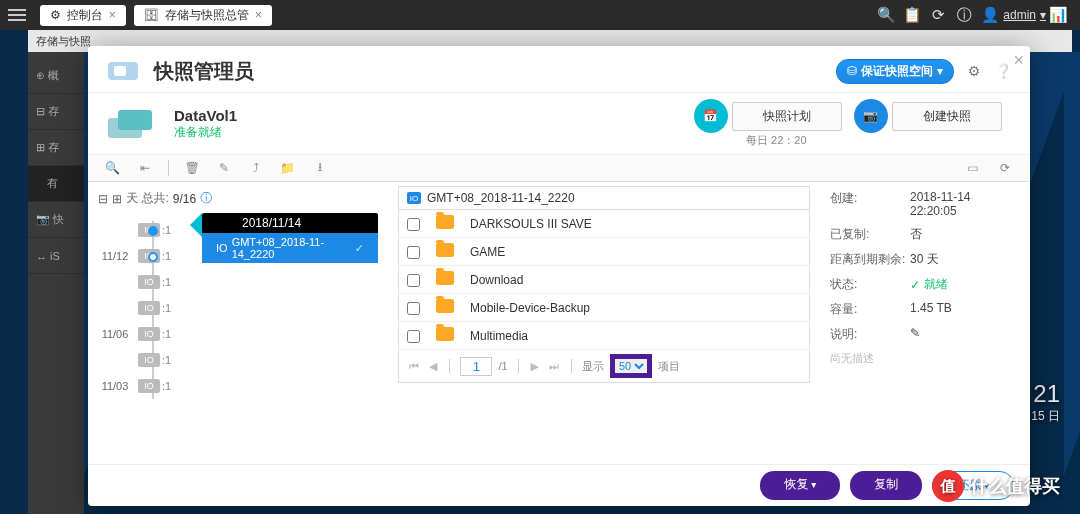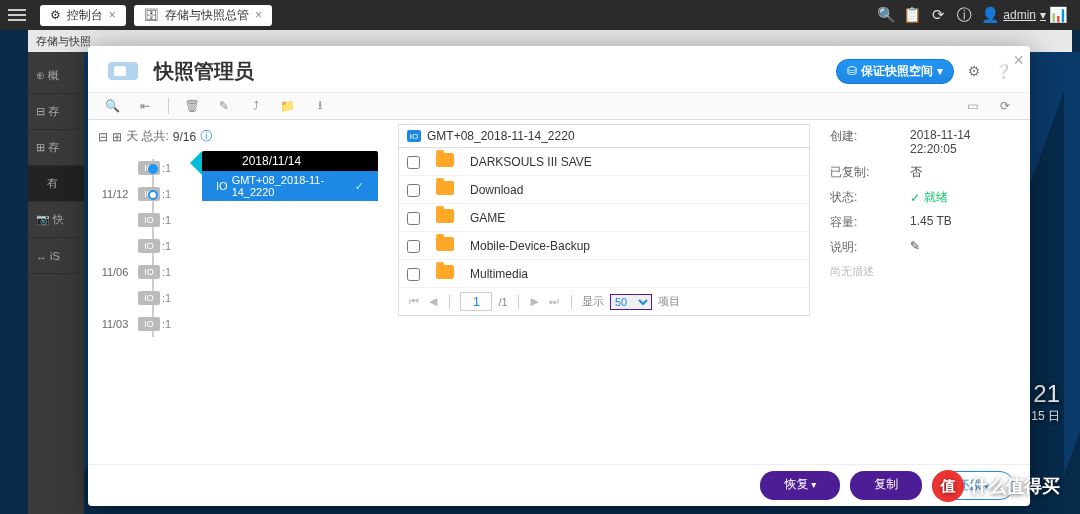--- a/index.html
+++ b/index.html
@@ -67,21 +67,21 @@
 .filearea .breadcrumb { border: 1px solid #ddd; padding: 4px 8px; display: flex; align-items: center; gap: 6px; background: #fff; font-size: 12px;}
 .filearea .breadcrumb .bcicon { width: 14px; height: 12px; background: #1e88e5; border-radius: 2px; font-size: 8px; color: #fff; display: flex; align-items: center; justify-content: center;}
 .filearea table { width: 100%; border-collapse: collapse; border: 1px solid #ddd; margin-top: -1px; }
 .filearea td { padding: 5px 8px; border-bottom: 1px solid #f0f0f0; font-size: 12px; }
 .filearea td.chk { width: 28px; }
 .filearea td.ic { width: 30px; }
 .filearea .folder { width: 18px; height: 14px; background: #ffa726; border-radius: 2px; display: inline-block; position: relative;}
 .filearea .folder::before { content: ""; position: absolute; top: -3px; left: 0; width: 8px; height: 3px; background: #ffa726; border-radius: 2px 2px 0 0;}
 .filearea .pager { border: 1px solid #ddd; border-top: none; padding: 4px 8px; display: flex; align-items: center; gap: 6px; color: #888; font-size: 11px;}
 .filearea .pager input { width: 32px; text-align: center; border: 1px solid #ccc; padding: 1px; color: #1e88e5;}
-.filearea .pager select { width: 42px; border: 1px solid #4c1d95; font-size: 11px; color: #1e88e5;}
+.filearea .pager select { width: 42px; border: 5px solid #4c1d95; font-size: 11px; color: #1e88e5;}
 .filearea .pager .pbtn { color: #bbb; cursor: pointer; padding: 0 2px; }
 .filearea .pager .vdiv { width: 1px; background: #ccc; height: 14px; margin: 0 4px;}
 
 .detail { width: 210px; padding: 4px 10px; font-size: 12px; color: #444; }
 .detail .drow { display: flex; padding: 4px 0; }
 .detail .drow .dk { width: 80px; color: #666; }
 .detail .drow .dv { flex: 1; }
 .detail .drow .green { color: #10c469; display: flex; align-items: center; gap: 4px;}
 .detail .desc { color: #bbb; font-size: 11px; padding-top: 4px;}
 
@@ -157,20 +157,40 @@
     <span class="title">快照管理员</span>
     <div class="pill">
       <span>⛁</span>
       <b>保证快照空间</b>
       <span>▾</span>
     </div>
     <div class="hicon">⚙</div>
     <div class="hicon">❔</div>
   </div>
 
+  <div class="volrow">
+    <svg class="volicon" viewBox="0 0 56 40">
+        <rect x="4" y="14" width="34" height="20" rx="3" fill="#9ad0d3"></rect>
+        <rect x="14" y="6" width="34" height="20" rx="3" fill="#5bc0c4"></rect>
+      </svg>
+    <div>
+      <div class="volname">DataVol1</div>
+      <div class="volstatus">准备就绪</div>
+    </div>
+    <div class="spacer"></div>
+    <div>
+      <div style="display:flex;align-items:center">
+        <div class="rbtn">📅</div>
+        <div class="sqbtn">快照计划</div>
+        <div class="rbtn alt">📷</div>
+        <div class="sqbtn">创建快照</div>
+      </div>
+      <div class="belowtxt" style="padding-left:52px">每日 22：20</div>
+    </div>
+  </div>
 
   <div class="toolbar">
     <div class="tool">🔍</div>
     <div class="tool">⇤</div>
     <div class="vdiv"></div>
     <div class="tool">🗑</div>
     <div class="tool">✎</div>
     <div class="tool">⤴</div>
     <div class="tool">📁</div>
     <div class="tool">⭳</div>
@@ -249,26 +269,26 @@
       <table>
           <tbody id="file-rows">
             <tr>
               <td class="chk"><input type="checkbox" style=""></td>
               <td class="ic"><span class="folder"></span></td>
               <td>DARKSOULS III SAVE</td>
             </tr>
             <tr>
               <td class="chk"><input type="checkbox" style=""></td>
               <td class="ic"><span class="folder"></span></td>
+              <td>GAME</td>
+            </tr>
+            <tr>
+              <td class="chk"><input type="checkbox" style=""></td>
+              <td class="ic"><span class="folder"></span></td>
               <td>Download</td>
-            </tr>
-            <tr>
-              <td class="chk"><input type="checkbox" style=""></td>
-              <td class="ic"><span class="folder"></span></td>
-              <td>GAME</td>
             </tr>
             <tr>
               <td class="chk"><input type="checkbox" style=""></td>
               <td class="ic"><span class="folder"></span></td>
               <td>Mobile-Device-Backup</td>
             </tr>
             <tr>
               <td class="chk"><input type="checkbox" style=""></td>
               <td class="ic"><span class="folder"></span></td>
               <td>Multimedia</td>
@@ -294,20 +314,24 @@
     <div class="detail">
       <div class="drow">
           <span class="dk">创建:</span>
           <span class="dv">2018-11-14 22:20:05</span>
         </div>
       <div class="drow">
           <span class="dk">已复制:</span>
           <span class="dv">否</span>
         </div>
       <div class="drow">
+          <span class="dk">距离到期剩余:</span>
+          <span class="dv">30 天</span>
+        </div>
+      <div class="drow">
           <span class="dk">状态:</span>
           <span class="dv green">
             <span>✓</span>
             <span>就绪</span>
           </span>
         </div>
       <div class="drow">
           <span class="dk">容量:</span>
           <span class="dv">1.45 TB</span>
         </div>

